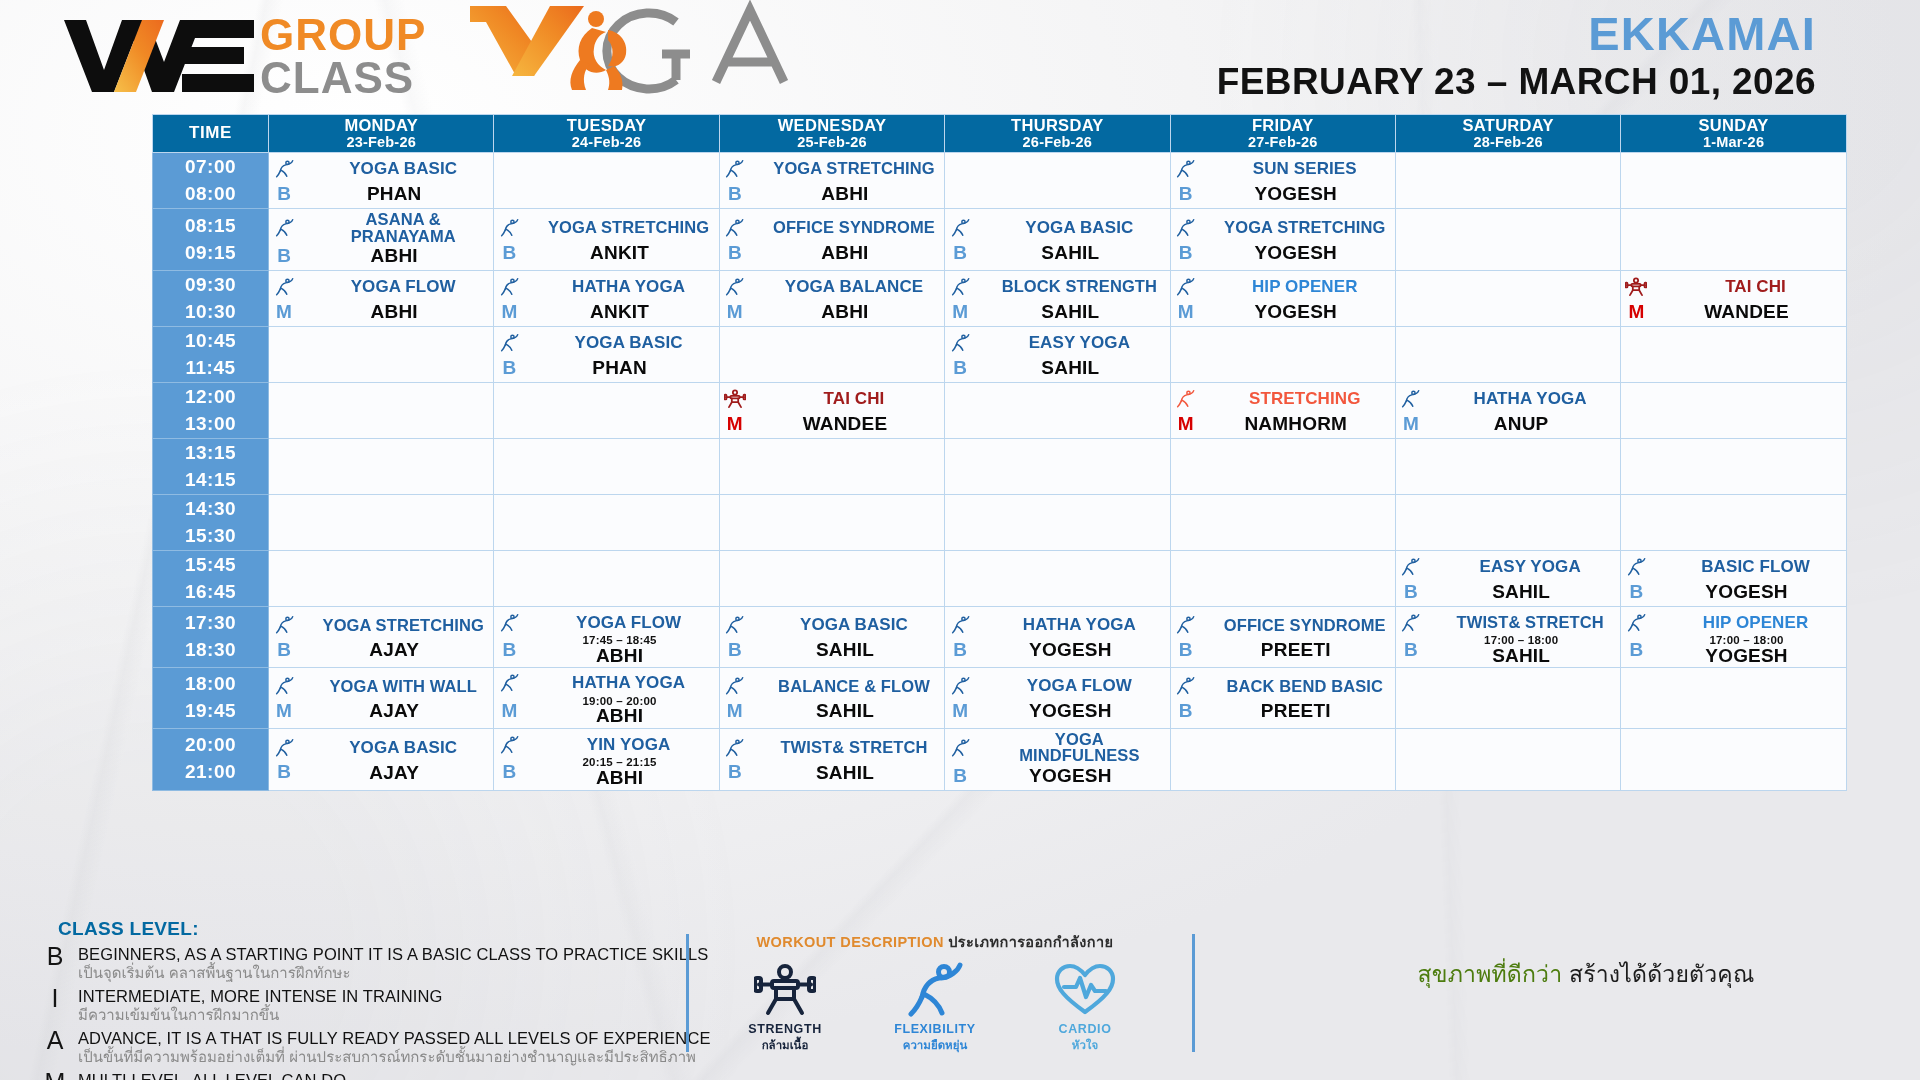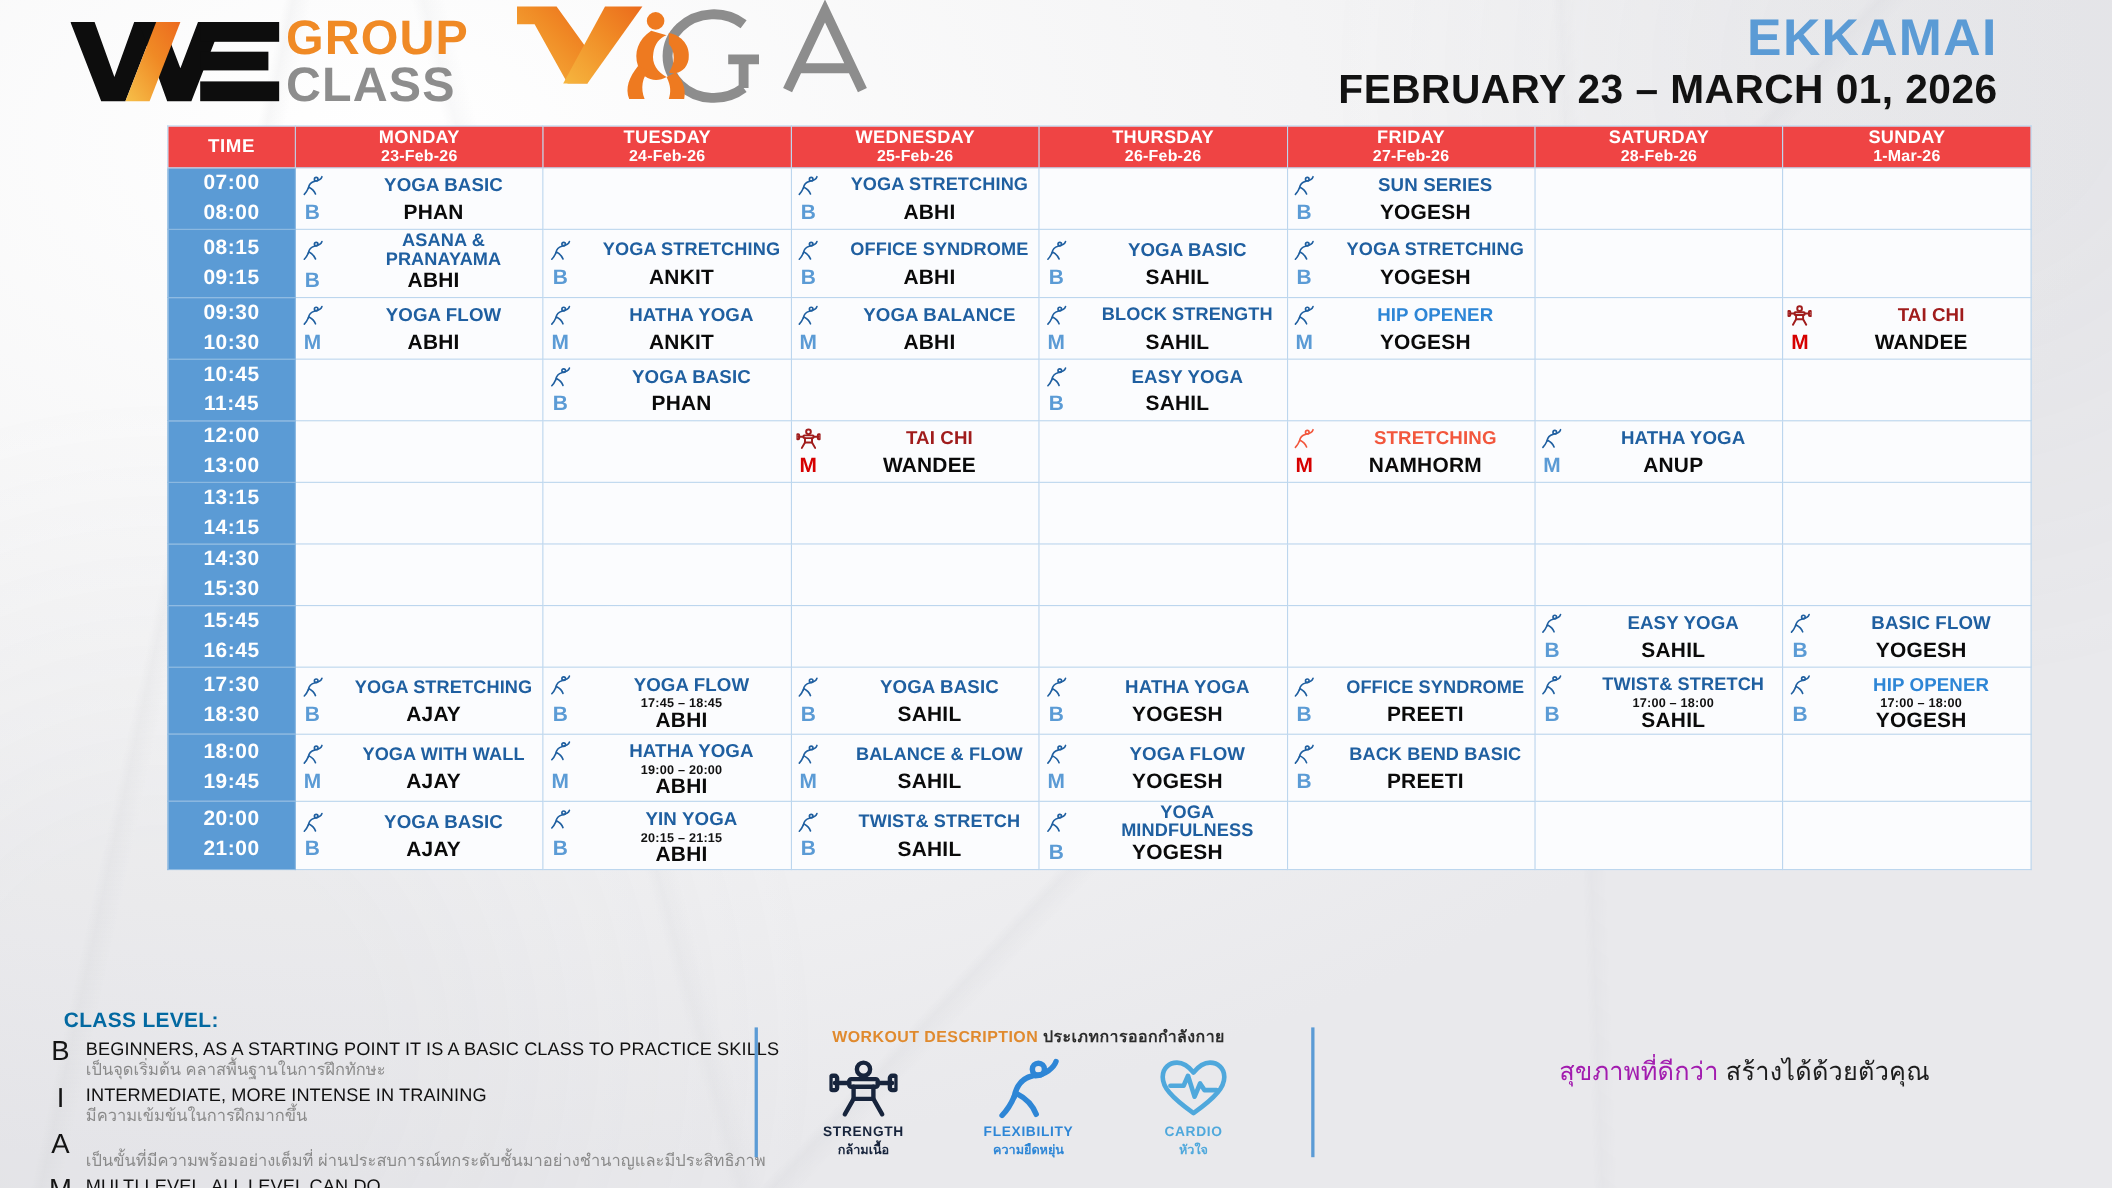--- a/index.html
+++ b/index.html
@@ -39,21 +39,21 @@
   .branch-dates { font-size: 37px; font-weight: 700; color: #121212; letter-spacing: .4px; line-height: 1.12; margin-top: 4px; }
 
   
   .sched { position: absolute; left: 152px; top: 114px; width: 1694px; border-collapse: collapse; table-layout: fixed; }
   .sched col.c-time { width: 116px; }
   .sched col.c-day  { width: 225.4px; }
 
   .sched th, .sched td { border: 1px solid #bcd6ee; padding: 0; }
 
   thead th {
-    background: #ef4444; color: #ffffff; border-color: #8fbbe2;
+    background: #0369a1; color: #ffffff; border-color: #8fbbe2;
     height: 38px; line-height: 1.06; text-align: center;
   }
   .day-name { display:block; font-size: 16.5px; font-weight: 800; letter-spacing: .3px; }
   .day-date { display:block; font-size: 14.5px; font-weight: 600; letter-spacing: .2px; }
   .th-time  { font-size: 17px; font-weight: 800; letter-spacing: .6px; }
 
   tbody tr { height: 56px; }
   td.time-cell {
     background: #5B9BD5; color: #ffffff; text-align: center;
     font-size: 19px; font-weight: 800; letter-spacing: .5px;
@@ -108,21 +108,21 @@
   .w-flex .w-lbl { color: #2E86D6; } .w-flex .w-th { color: #2E86D6; }
   .w-cardio .w-lbl { color: #4FA8DC; } .w-cardio .w-th { color: #4FA8DC; }
 
   .divider-l { position: absolute; left: 686px; top: 24px; width: 3px; height: 118px; background: #5B9BD5; }
   .divider-r { position: absolute; left: 1192px; top: 24px; width: 3px; height: 118px; background: #5B9BD5; }
 
   .tagline { position: absolute; left: 1230px; top: 42px; width: 680px; text-align: center; }
   .tag-en { font-size: 32px; font-weight: 400; color: #141414; letter-spacing: 1.4px; white-space: nowrap; }
   .tag-en .script { font-family: "DejaVu Serif", serif; font-style: italic; font-weight: 700; font-size: 39px; color: #E09A2B; letter-spacing: 0; padding: 0 2px; }
   .tag-th { margin-top: 4px; font-size: 23px; letter-spacing: .2px; }
-  .tag-th .th-a { color: #a21caf; margin-left: 32px; }
+  .tag-th .th-a { color: #4d7c0f; margin-left: 32px; }
   .tag-th .th-b { color: #1d1d1d; }
 </style>
 </head>
 <body>
 
 <div class="marble"></div>
 
 <div class="header">
   <div class="logo-wrap">
     <svg class="we-mark" viewBox="0 0 190 76">
@@ -1161,21 +1161,21 @@
         <div class="lv-row">
           <span class="lv-key">B</span>
           <span class="lv-texts"><span class="lv-en">BEGINNERS, AS A STARTING POINT IT IS A BASIC CLASS TO PRACTICE SKILLS</span><br><span class="lv-th">เป็นจุดเริ่มต้น คลาสพื้นฐานในการฝึกทักษะ</span></span>
         </div>
         <div class="lv-row">
           <span class="lv-key">I</span>
           <span class="lv-texts"><span class="lv-en">INTERMEDIATE, MORE INTENSE IN TRAINING</span><br><span class="lv-th">มีความเข้มข้นในการฝึกมากขึ้น</span></span>
         </div>
         <div class="lv-row">
           <span class="lv-key">A</span>
-          <span class="lv-texts"><br><span class="lv-th">เป็นขั้นที่มีความพร้อมอย่างเต็มที่ ผ่านประสบการณ์ทกระดับชั้นมาอย่างชำนาญและมีประสิทธิภาพ</span></span>
+          <span class="lv-texts"><span class="lv-en">ADVANCE, IT IS A THAT IS FULLY READY PASSED ALL LEVELS OF EXPERIENCE</span><br><span class="lv-th">เป็นขั้นที่มีความพร้อมอย่างเต็มที่ ผ่านประสบการณ์ทกระดับชั้นมาอย่างชำนาญและมีประสิทธิภาพ</span></span>
         </div>
         <div class="lv-row">
           <span class="lv-key">M</span>
           <span class="lv-texts"><span class="lv-en">MULTI LEVEL, ALL LEVEL CAN DO</span><br></span>
         </div>
       </div>
   </div>
 
   <div class="divider-l"></div>
   <div class="divider-r"></div>

